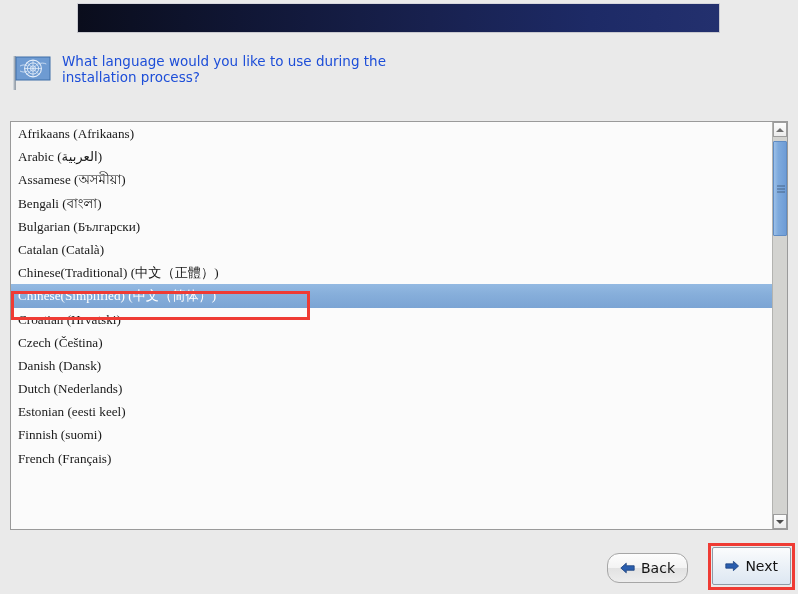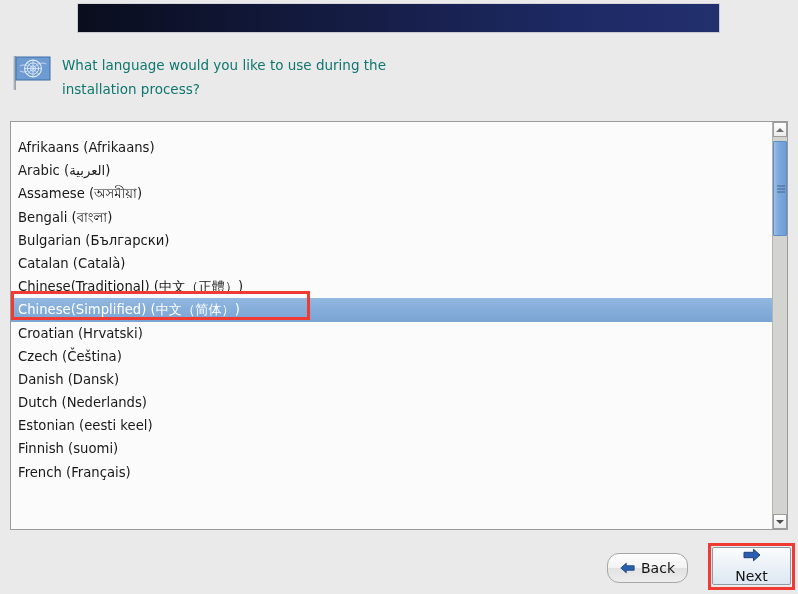--- a/index.html
+++ b/index.html
@@ -36,42 +36,43 @@
   }
   #flag-icon {
     width: 44px; height: 42px;
     flex: 0 0 44px;
     position: relative;
     margin-top: 2px;
   }
   #prompt-text {
     margin-left: 8px;
     font-size: 13.5px;
-    line-height: 24px;
-    color: #0f766e;
+    line-height: 16px;
+    color: #1d4ed8;
     max-width: 340px;
     padding-top: 3px;
     white-space: pre-line;
   }
 
   
   #listbox {
     position: absolute;
     left: 10px; top: 121px;
     width: 778px; height: 409px;
     background: #fbfbfb;
     border: 1px solid #9a9a9a;
     display: flex;
     overflow: hidden;
   }
   #list-viewport {
     flex: 1 1 auto;
     overflow: hidden;
     background: #fbfbfb;
-    padding-top: 14px;
+    padding-top: 0;
+    font-family: Liberation Serif, serif;
   }
   .list-row {
     height: 23.2px;
     line-height: 23.2px;
     padding-left: 7px;
     font-size: 13.2px;
     color: #181818;
     white-space: nowrap;
     overflow: hidden;
   }
@@ -137,21 +138,20 @@
     font-size: 14px;
     color: #141414;
     padding: 0 12px;
   }
   #back-button { left: 607px; top: 553px; width: 81px; }
   #next-button {
     left: 712px; top: 547px; width: 79px; height: 38px;
     background: linear-gradient(to bottom, #fbfcfd 0%, #eef3f8 40%, #dde7f2 100%);
     border: 1px solid #8f9aa6;
     border-radius: 2px;
-    flex-direction: column;
   }
   .arrow-icon { width: 18px; height: 14px; display: block; }
 
   
   .annot {
     position: absolute;
     border: 3px solid #ef3b34;
     pointer-events: none;
   }
   #annot-selected { left: 11px; top: 291px; width: 299px; height: 29px; }

